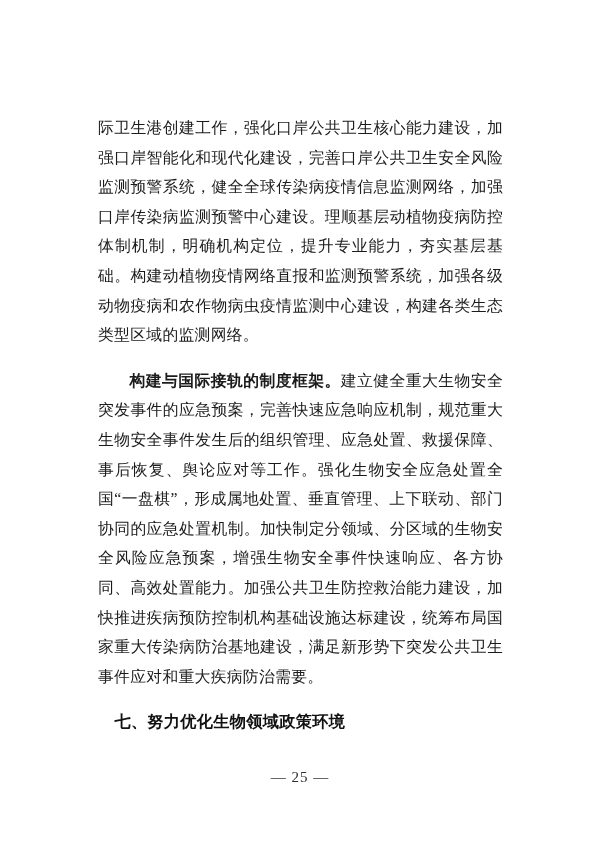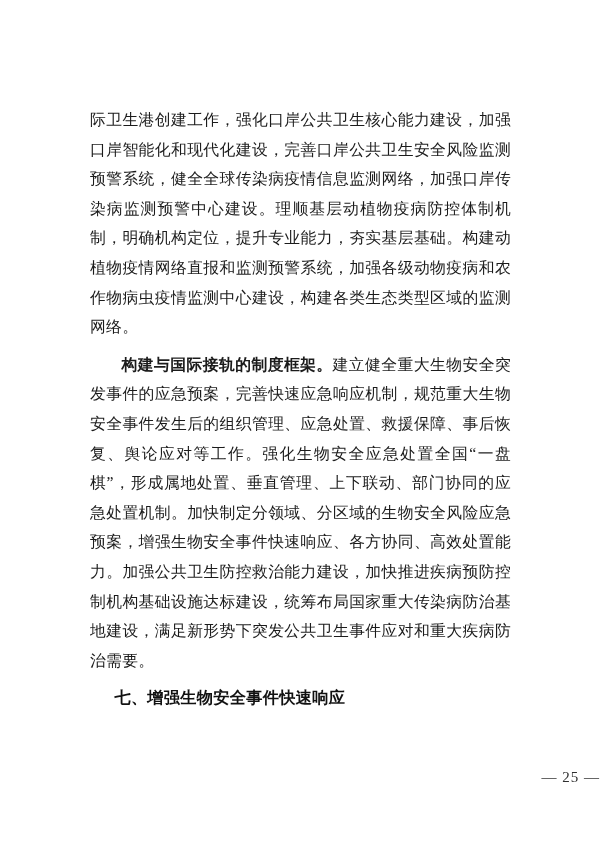--- a/index.html
+++ b/index.html
@@ -20,21 +20,21 @@
     top: 97px;
     width: 437px;
     font-family: "Liberation Serif", "DejaVu Serif", serif;
     font-size: 15.8px;
     line-height: 29.6px;
     letter-spacing: 0.3px;
     color: #1b1b1b;
     text-align: justify;
   }
   .text-block p {
-    margin: 8px;
+    margin: 16px;
   }
   .indent {
     text-indent: 2em;
   }
   .lead-bold {
     font-family: "DejaVu Sans", "Liberation Sans", sans-serif;
     font-weight: 700;
   }
   .section-heading {
     margin: 0;
@@ -44,39 +44,39 @@
     line-height: 29.6px;
     text-indent: 2em;
     text-align: left;
     color: #111111;
   }
   .page-number {
     position: absolute;
     top: 766px;
     left: 0;
     width: 100%;
-    text-align: right;
+    text-align: center;
     font-family: "Liberation Serif", "DejaVu Serif", serif;
     font-size: 15px;
     line-height: 22px;
     letter-spacing: 1px;
     color: #2f2f2f;
   }
 </style>
 </head>
 <body>
 
 <div class="sheet">
 
   <main class="text-block">
 
     <p class="body-par">际卫生港创建工作，强化口岸公共卫生核心能力建设，加强口岸智能化和现代化建设，完善口岸公共卫生安全风险监测预警系统，健全全球传染病疫情信息监测网络，加强口岸传染病监测预警中心建设。理顺基层动植物疫病防控体制机制，明确机构定位，提升专业能力，夯实基层基础。构建动植物疫情网络直报和监测预警系统，加强各级动物疫病和农作物病虫疫情监测中心建设，构建各类生态类型区域的监测网络。</p>
 
     <p class="body-par indent"><span class="lead-bold">构建与国际接轨的制度框架。</span><span>建立健全重大生物安全突发事件的应急预案，完善快速应急响应机制，规范重大生物安全事件发生后的组织管理、应急处置、救援保障、事后恢复、舆论应对等工作。强化生物安全应急处置全国“一盘棋”，形成属地处置、垂直管理、上下联动、部门协同的应急处置机制。加快制定分领域、分区域的生物安全风险应急预案，增强生物安全事件快速响应、各方协同、高效处置能力。加强公共卫生防控救治能力建设，加快推进疾病预防控制机构基础设施达标建设，统筹布局国家重大传染病防治基地建设，满足新形势下突发公共卫生事件应对和重大疾病防治需要。</span></p>
 
-    <h2 class="section-heading">七、增强生物安全事件快速响应</h2>
+    <h2 class="section-heading">七、努力优化生物领域政策环境</h2>
 
 
   </main>
 
   <footer class="page-number">— 25 —</footer>
 
 </div>
 
 </body></html>

